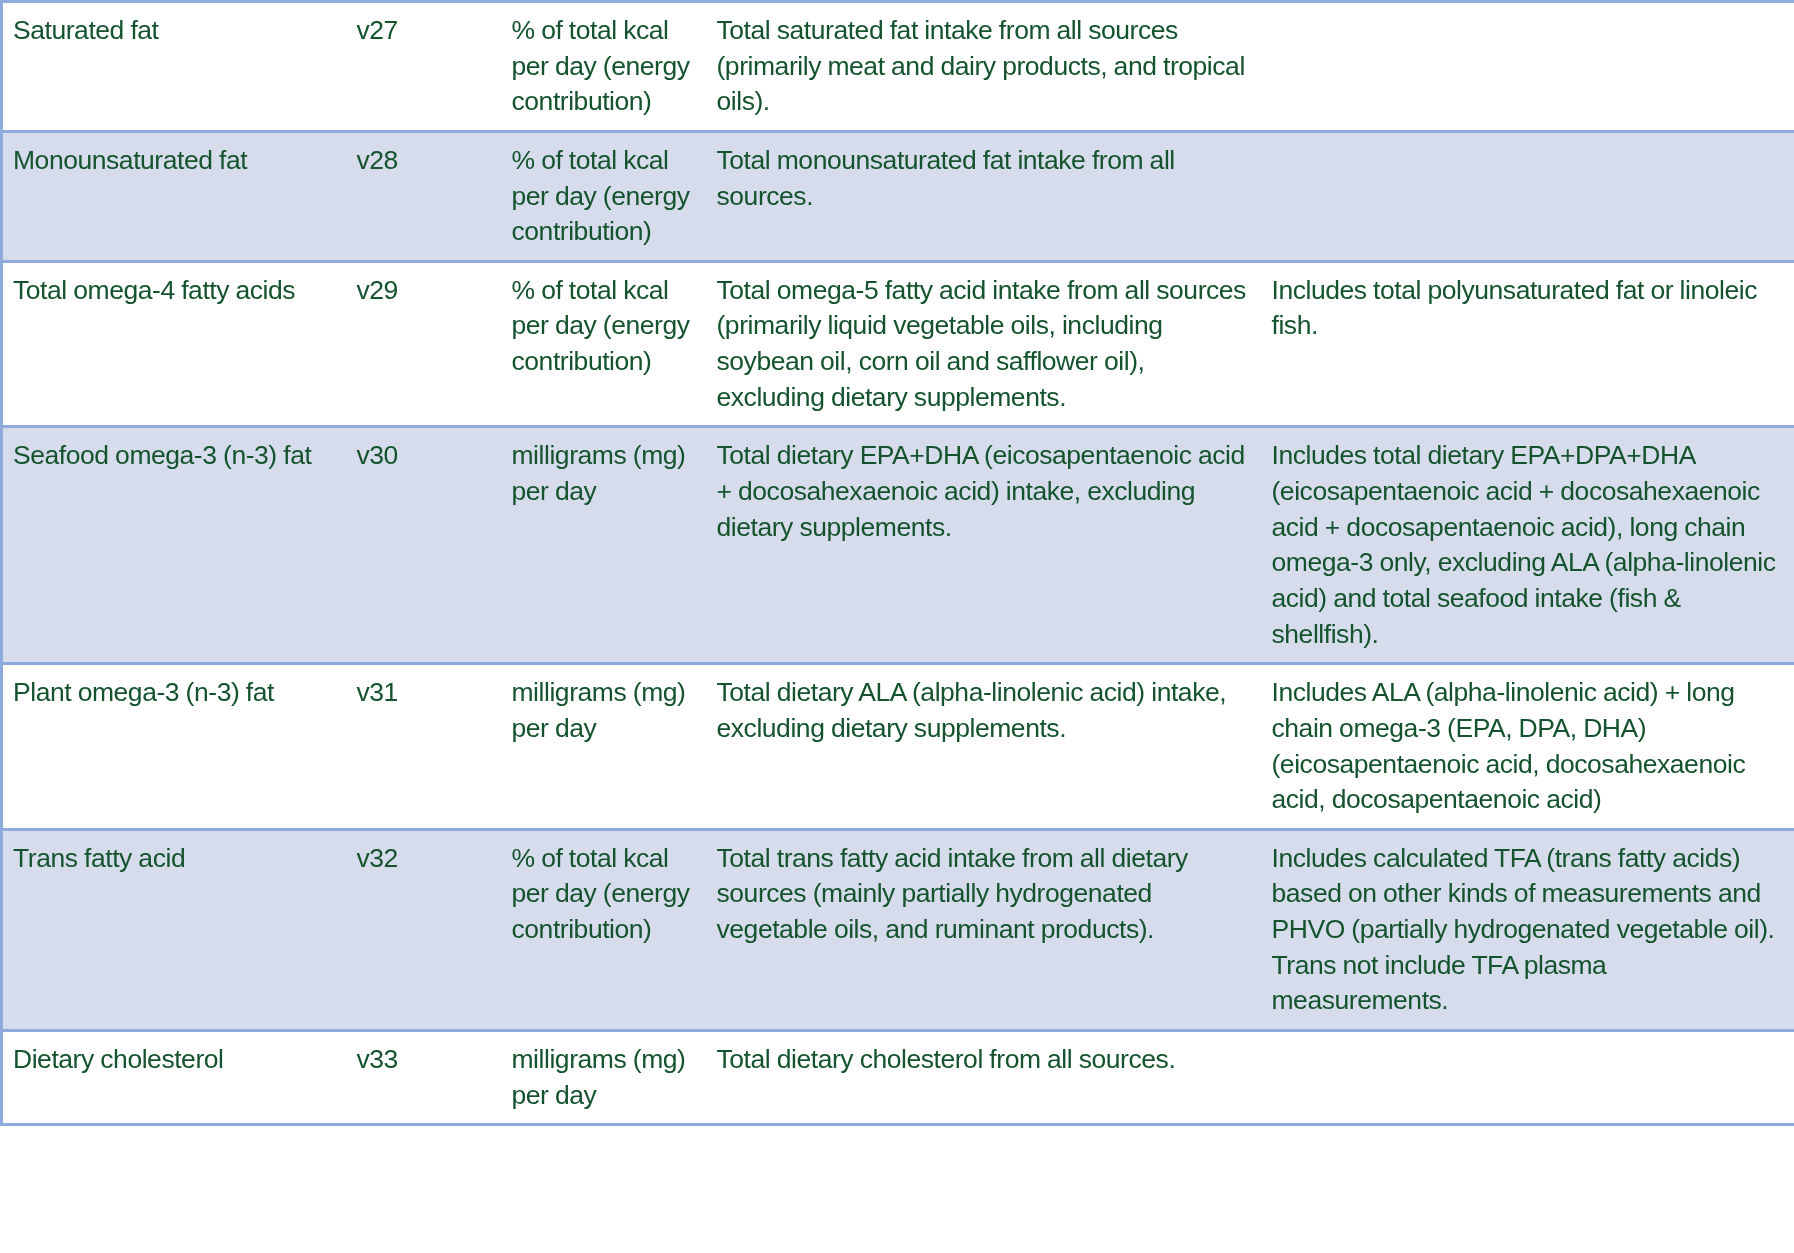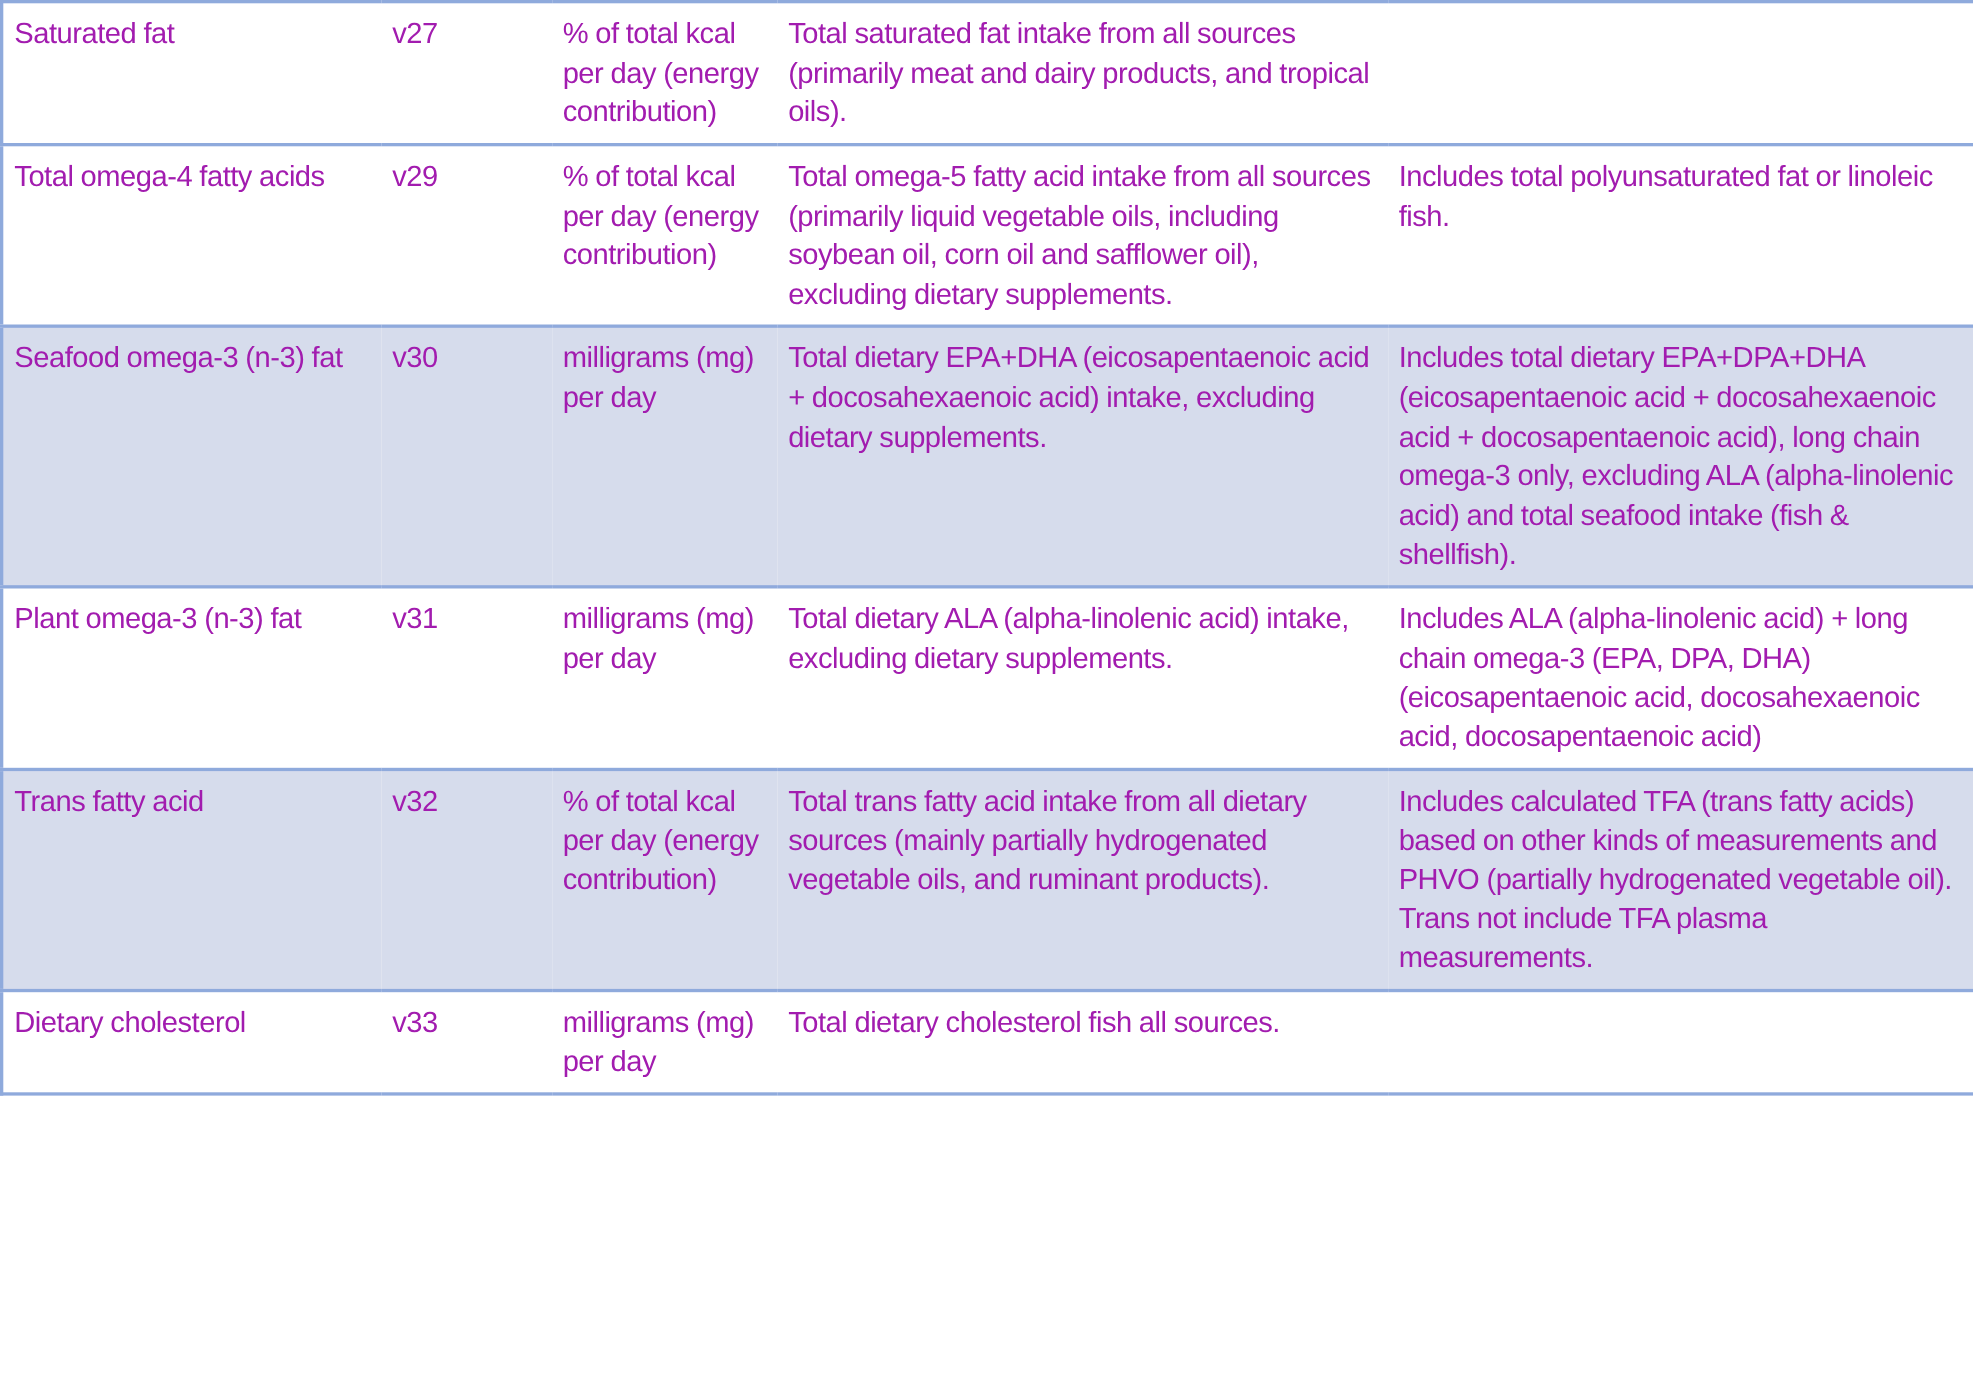--- a/index.html
+++ b/index.html
@@ -22,21 +22,21 @@
     border-bottom: 3px solid #8FAADC;
     border-left: 3px solid #8FAADC;
     border-right: 3px solid #8FAADC;
   }
 
   #variable-table td {
     vertical-align: top;
     padding: 10px 8px 10px 10px;
     font-size: 26.5px;
     line-height: 1.345;
-    color: #a21caf;
+    color: #14532d;
     font-family: "Liberation Sans", sans-serif;
     letter-spacing: -0.45px;
     word-spacing: -0.4px;
     border: none;
   }
 
   #variable-table tr.row-shaded td {
     background: #D6DCEC;
   }
   #variable-table tr.row-plain td {
@@ -88,20 +88,37 @@
           <span class="cell-text">% of total kcal per day (energy contribution)</span>
         </td>
       <td>
           <span class="cell-text">Total saturated fat intake from all sources (primarily meat and dairy products, and tropical oils).</span>
         </td>
       <td>
           <span class="cell-text"></span>
         </td>
     </tr>
 
+    <tr class="row-shaded">
+      <td>
+          <span class="cell-text">Monounsaturated fat</span>
+        </td>
+      <td>
+          <span class="cell-text">v28</span>
+        </td>
+      <td>
+          <span class="cell-text">% of total kcal per day (energy contribution)</span>
+        </td>
+      <td>
+          <span class="cell-text">Total monounsaturated fat intake from all sources.</span>
+        </td>
+      <td>
+          <span class="cell-text"></span>
+        </td>
+    </tr>
 
     <tr class="row-plain">
       <td>
           <span class="cell-text">Total omega-4 fatty acids</span>
         </td>
       <td>
           <span class="cell-text">v29</span>
         </td>
       <td>
           <span class="cell-text">% of total kcal per day (energy contribution)</span>
@@ -172,21 +189,21 @@
       <td>
           <span class="cell-text">Dietary cholesterol</span>
         </td>
       <td>
           <span class="cell-text">v33</span>
         </td>
       <td>
           <span class="cell-text">milligrams (mg) per day</span>
         </td>
       <td>
-          <span class="cell-text">Total dietary cholesterol fish all sources.</span>
+          <span class="cell-text">Total dietary cholesterol from all sources.</span>
         </td>
       <td>
           <span class="cell-text"></span>
         </td>
     </tr>
 
   </tbody>
 </table>
 
 </body></html>

